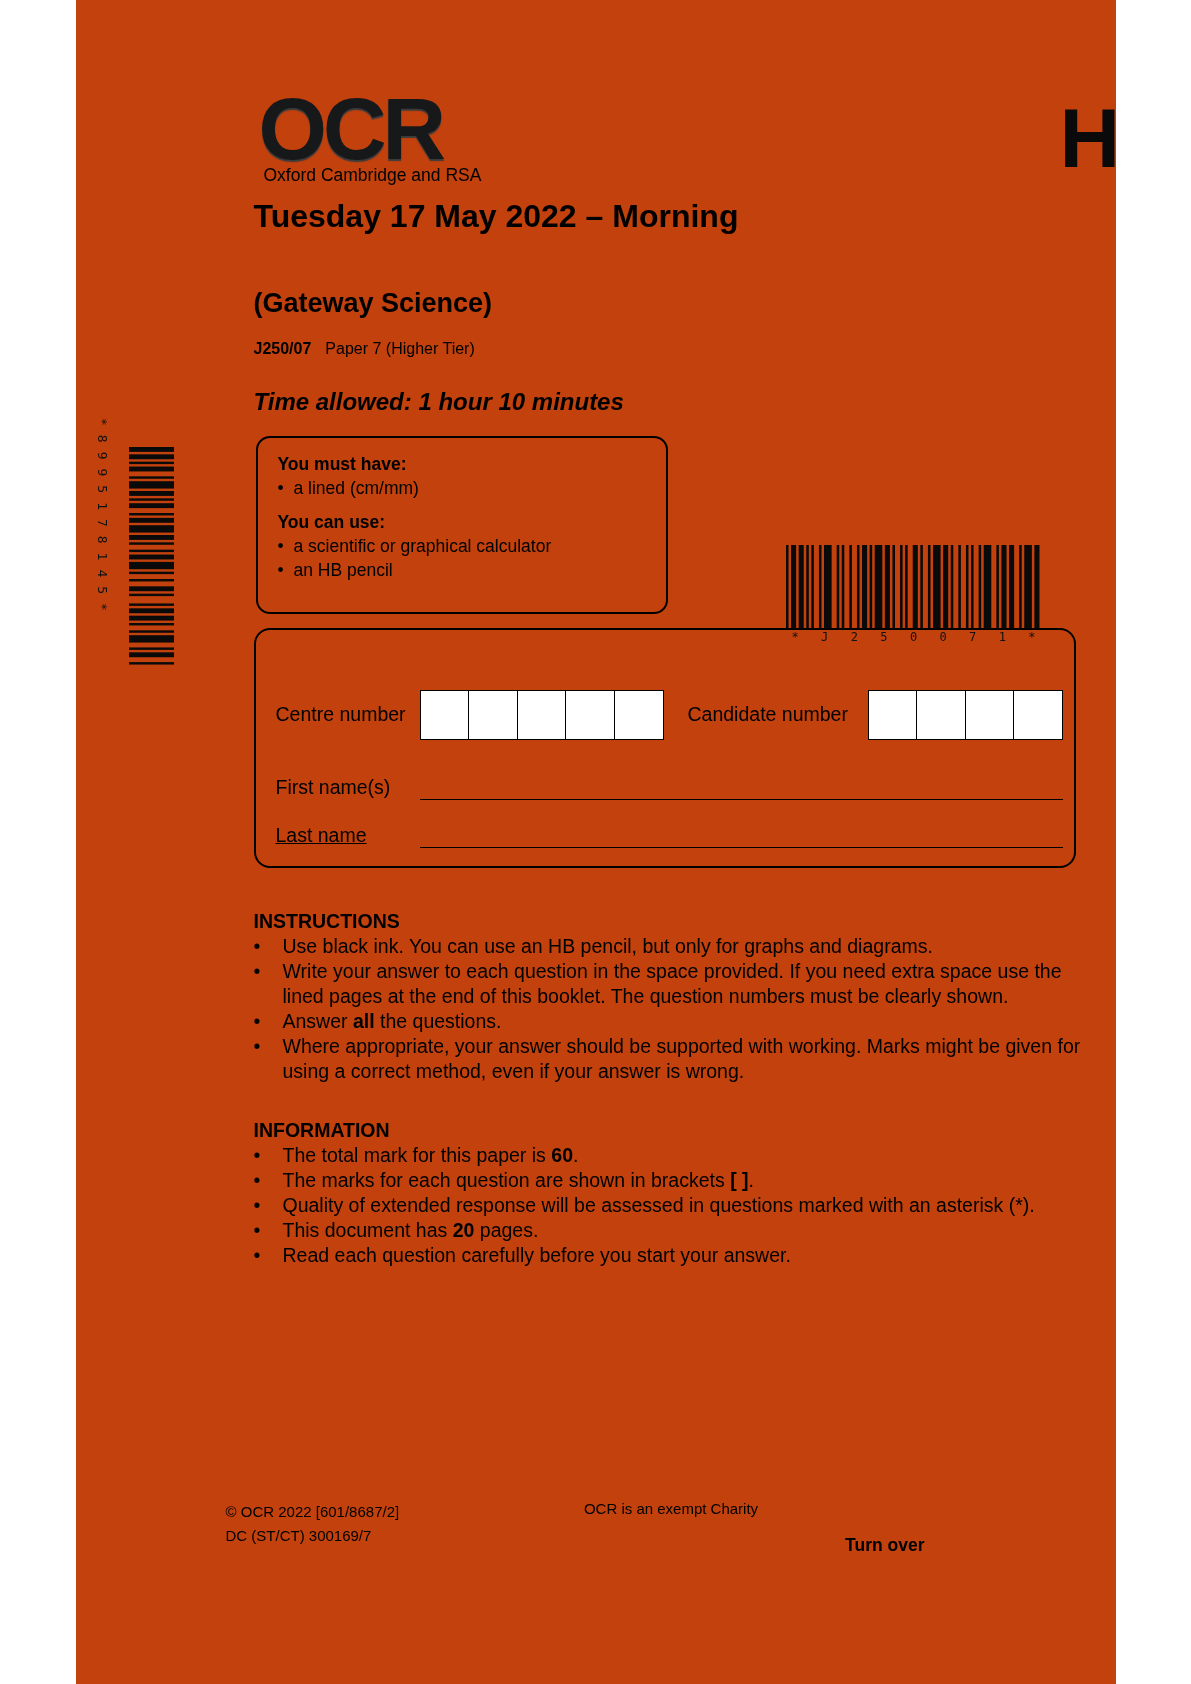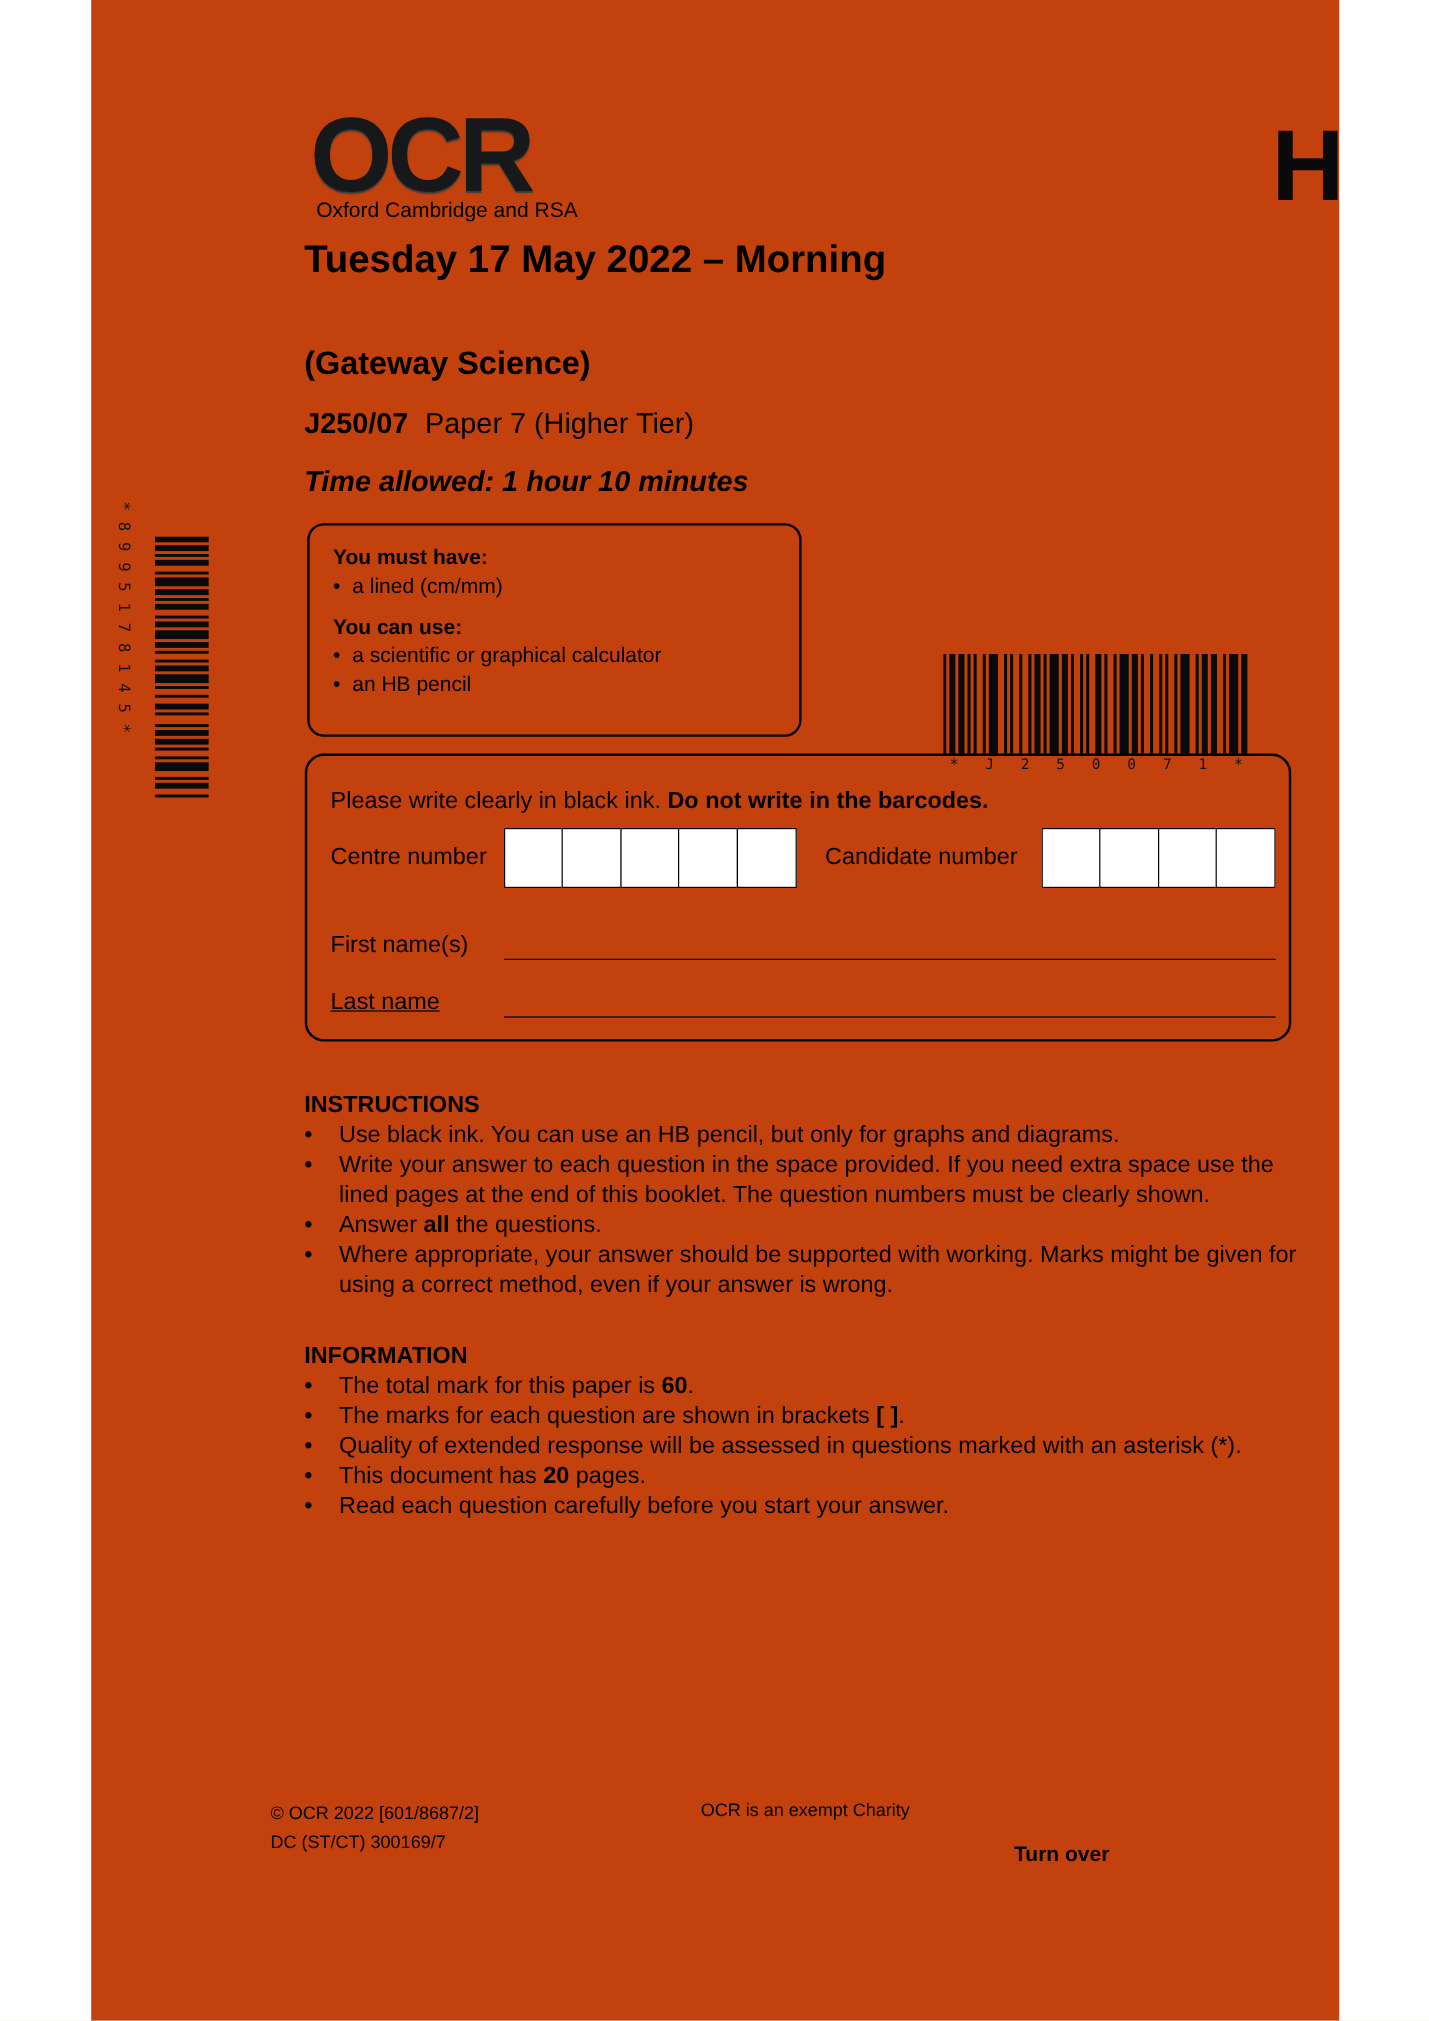--- a/index.html
+++ b/index.html
@@ -30,21 +30,21 @@
   }
   .qual-line1 {
     position:absolute; left:178px; top:255px;
     font-size:27px; font-weight:bold;
   }
   .qual-line2 {
     position:absolute; left:178px; top:288px;
     font-size:27px; font-weight:bold;
   }
   .paper-line {
-    position:absolute; left:178px; top:340px; font-size:24px;
+    position:absolute; left:178px; top:340px; font-size:16px;
   }
   .paper-line b { margin-right:14px; }
   .time-line {
     position:absolute; left:178px; top:388px;
     font-size:24px; font-weight:bold;font-style:italic;
   }
 
   
   .left-barcode-bars {
     position:absolute; left:53px; top:447px; width:45px; height:220px;
@@ -227,23 +227,20 @@
         <span>5</span>
         <span>0</span>
         <span>0</span>
         <span>7</span>
         <span>1</span>
         <span>*</span>
       </div>
   </div>
 
   <div class="cand-box">
-    <div class="cand-note">
-      <span>Please write clearly in black ink. </span><b>Do not write in the barcodes.</b>
-    </div>
 
     <div class="cand-label" style="left:20px; top:73px;">Centre number</div>
     <div class="cells" style="left:164px; top:60px;" id="centreCells">
         <div class="cell"></div>
         <div class="cell"></div>
         <div class="cell"></div>
         <div class="cell"></div>
         <div class="cell"></div>
       </div>
 

